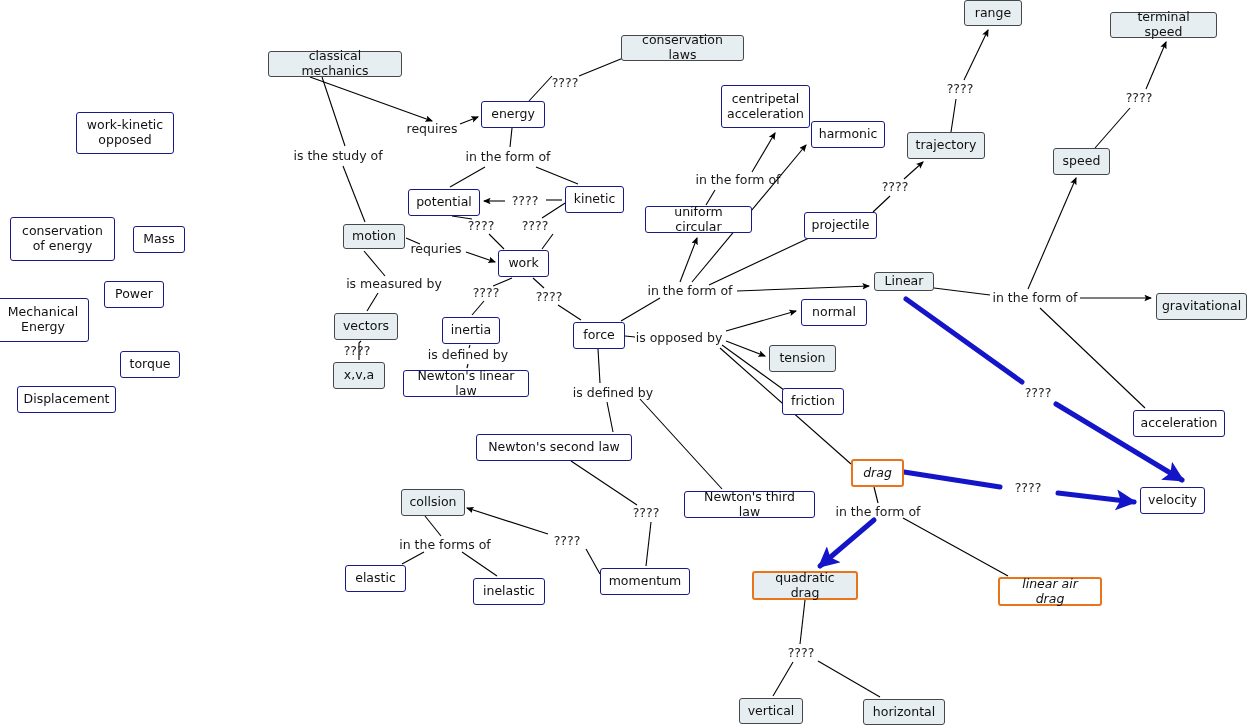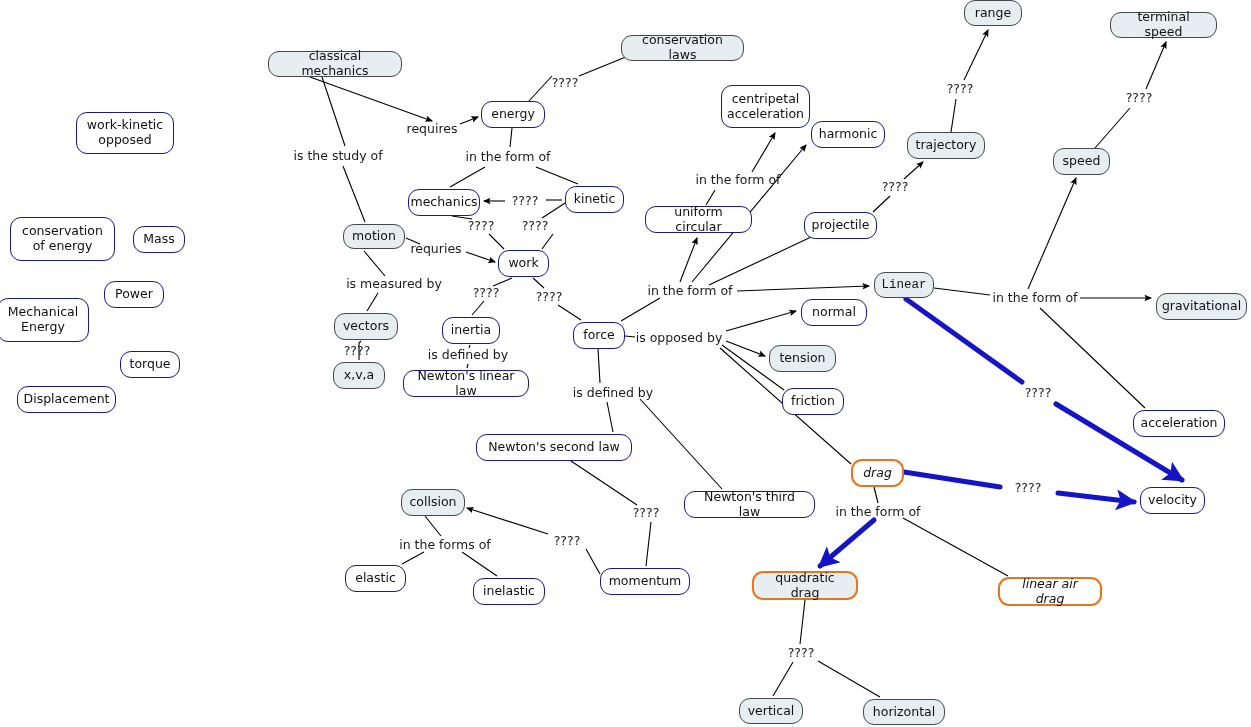--- a/index.html
+++ b/index.html
@@ -50,21 +50,21 @@
   .node {
     position: absolute;
     box-sizing: border-box;
     display: flex;
     align-items: center;
     justify-content: center;
     text-align: center;
     font-size: 12.5px;
     line-height: 1.18;
     color: #111111;
-    border-radius: 11px;
+    border-radius: 3px;
     padding: 3px 7px;
     white-space: pre-line;
   }
   
   .node.blue {
     background: #ffffff;
     border: 1.6px solid #191988;
   }
   
   .node.gray {
@@ -204,39 +204,39 @@
 of energy</div>
       <div class="node blue" style="left: 133px; top: 226px; width: 52px; height: 27px;">Mass</div>
       <div class="node blue" style="left: 104px; top: 281px; width: 60px; height: 27px;">Power</div>
       <div class="node blue" style="left: -3px; top: 298px; width: 92px; height: 44px;">Mechanical
 Energy</div>
       <div class="node blue" style="left: 120px; top: 351px; width: 60px; height: 27px;">torque</div>
       <div class="node blue" style="left: 17px; top: 386px; width: 99px; height: 27px;">Displacement</div>
       <div class="node gray" style="left: 268px; top: 51px; width: 134px; height: 26px;">classical mechanics</div>
       <div class="node gray" style="left: 621px; top: 35px; width: 123px; height: 26px;">conservation laws</div>
       <div class="node blue" style="left: 481px; top: 101px; width: 64px; height: 27px;">energy</div>
-      <div class="node blue" style="left: 408px; top: 189px; width: 72px; height: 27px;">mechanics</div>
+      <div class="node blue" style="left: 408px; top: 189px; width: 72px; height: 27px;">potential</div>
       <div class="node blue" style="left: 565px; top: 186px; width: 59px; height: 27px;">kinetic</div>
       <div class="node gray" style="left: 343px; top: 224px; width: 62px; height: 25px;">motion</div>
       <div class="node blue" style="left: 498px; top: 250px; width: 51px; height: 27px;">work</div>
       <div class="node gray" style="left: 334px; top: 313px; width: 64px; height: 27px;">vectors</div>
       <div class="node gray" style="left: 333px; top: 362px; width: 52px; height: 27px;">x,v,a</div>
       <div class="node blue" style="left: 442px; top: 317px; width: 58px; height: 27px;">inertia</div>
       <div class="node blue" style="left: 403px; top: 370px; width: 126px; height: 27px;">Newton's linear law</div>
       <div class="node blue" style="left: 573px; top: 322px; width: 52px; height: 27px;">force</div>
       <div class="node blue" style="left: 721px; top: 85px; width: 89px; height: 43px;">centripetal
 acceleration</div>
       <div class="node blue" style="left: 811px; top: 121px; width: 74px; height: 27px;">harmonic</div>
       <div class="node blue" style="left: 645px; top: 206px; width: 107px; height: 27px;">uniform circular</div>
       <div class="node blue" style="left: 804px; top: 212px; width: 73px; height: 27px;">projectile</div>
       <div class="node gray" style="left: 907px; top: 132px; width: 78px; height: 27px;">trajectory</div>
       <div class="node gray" style="left: 964px; top: 0px; width: 58px; height: 26px;">range</div>
       <div class="node gray" style="left: 1110px; top: 12px; width: 107px; height: 26px;">terminal speed</div>
       <div class="node gray" style="left: 1053px; top: 148px; width: 57px; height: 27px;">speed</div>
-      <div class="node gray" style="left: 874px; top: 272px; width: 60px; height: 26px; font-family: Liberation Mono, monospace;">Linear</div>
+      <div class="node gray" style="left: 874px; top: 272px; width: 60px; height: 19px;">Linear</div>
       <div class="node gray" style="left: 1156px; top: 293px; width: 91px; height: 27px;">gravitational</div>
       <div class="node blue" style="left: 1133px; top: 410px; width: 92px; height: 27px;">acceleration</div>
       <div class="node blue" style="left: 1140px; top: 487px; width: 65px; height: 27px;">velocity</div>
       <div class="node blue" style="left: 801px; top: 299px; width: 66px; height: 27px;">normal</div>
       <div class="node gray" style="left: 769px; top: 345px; width: 67px; height: 27px;">tension</div>
       <div class="node blue" style="left: 782px; top: 388px; width: 62px; height: 27px;">friction</div>
       <div class="node orange" style="left: 851px; top: 459px; width: 53px; height: 28px;">drag</div>
       <div class="node blue" style="left: 476px; top: 434px; width: 156px; height: 27px;">Newton's second law</div>
       <div class="node blue" style="left: 684px; top: 491px; width: 131px; height: 27px;">Newton's third law</div>
       <div class="node gray" style="left: 401px; top: 489px; width: 64px; height: 27px;">collsion</div>

